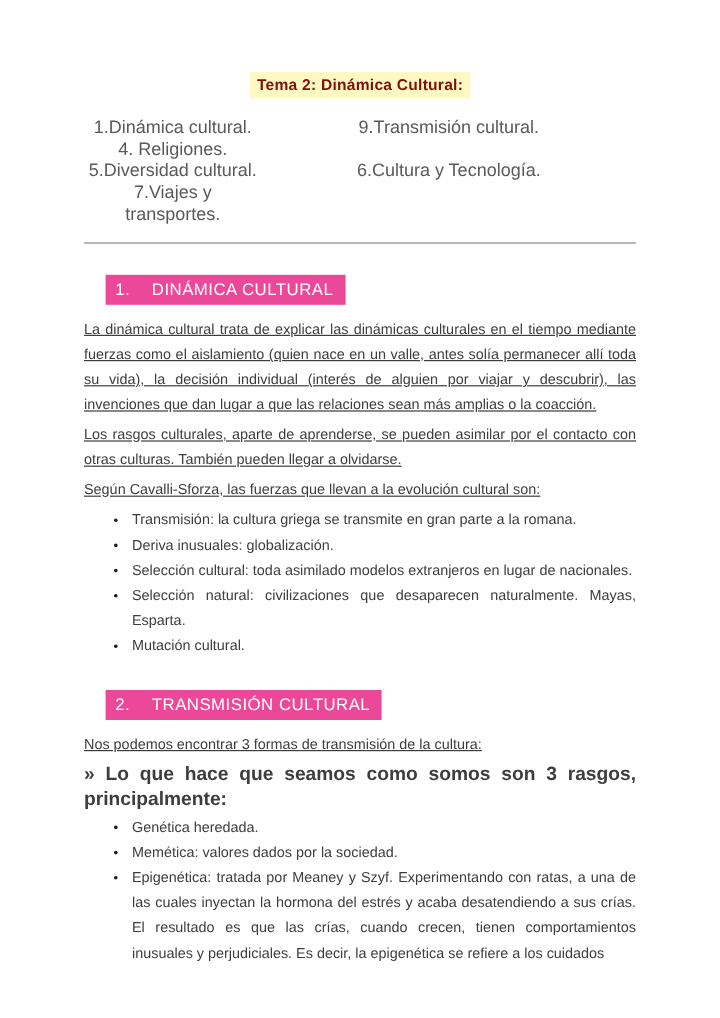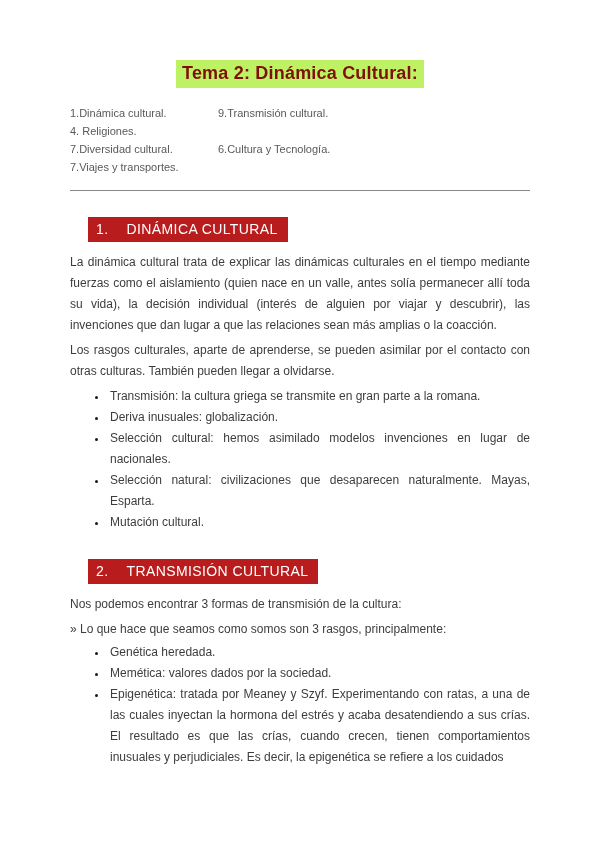--- a/index.html
+++ b/index.html
@@ -21,134 +21,138 @@
     width: 600px;
   }
 
   
   .title-wrap {
     text-align: center;
     margin-bottom: 16px;
   }
   .title-highlight {
     display: inline-block;
-    background: #bef264;
+    background: #fef9c3;
     color: #7e100a;
-    font-size: 18px;
+    font-size: 13px;
     font-weight: 700;
     padding: 3px 6px 4px 6px;
     letter-spacing: 0.2px;
   }
 
   
   .index {
-    font-size: 11px;
+    font-size: 15px;
     color: #595959;
     line-height: 18px;
+    text-align: center;
   }
   .index-row {
     display: grid;
     grid-template-columns: 148px 1fr;
   }
 
   
   .divider {
     border: none;
     border-top: 1px solid #8a8a8a;
     margin: 14px 0 0 0;
   }
 
   
   .section-heading {
     display: inline-block;
-    background: #b91c1c;
+    background: #ec4899;
     color: #ffffff;
     font-size: 14px;
     font-weight: 400;
     padding: 4px 10px 5px 8px;
     letter-spacing: 0.4px;
     margin: 0 0 10px 18px;
   }
   .section-heading .num {
     display: inline-block;
     margin-right: 18px;
   }
   .heading1-block { margin-top: 26px; }
   .heading2-block { margin-top: 26px; }
 
   
   .para {
     font-size: 12px;
     line-height: 21px;
     text-align: justify;
     margin: 0 0 4px 0;
+    text-decoration: underline;
   }
   ul.bullets {
     margin: 2px 0 6px 0;
     padding-left: 38px;
     list-style: disc;
   }
   ul.bullets li {
     font-size: 12px;
     line-height: 21px;
     text-align: justify;
     padding-left: 2px;
   }
   ul.bullets li::marker {
     color: #1a1a1a;
     font-size: 11px;
   }
   .note {
-    font-size: 12px;
+    font-size: 16px;
     line-height: 21px;
     text-align: justify;
     margin: 2px 0 2px 0;
+    font-weight: bold;
   }
 </style>
 </head>
 <body>
 
 <div class="page">
 
   <div class="title-wrap">
     <span class="title-highlight">Tema 2: Dinámica Cultural:</span>
   </div>
 
   <div class="index">
     <div class="index-row">
       <span>1.Dinámica cultural.</span>
       <span>9.Transmisión cultural.</span>
     </div>
     <div class="index-row">
       <span>4. Religiones.</span>
     </div>
     <div class="index-row">
-      <span>7.Diversidad cultural.</span>
+      <span>5.Diversidad cultural.</span>
       <span>6.Cultura y Tecnología.</span>
     </div>
     <div class="index-row">
       <span>7.Viajes y transportes.</span>
       <span></span>
     </div>
   </div>
 
   <hr class="divider">
 
   <div class="heading1-block">
     <div class="section-heading">
       <span class="num">1.</span><span>DINÁMICA CULTURAL</span>
     </div>
 
     <p class="para">La dinámica cultural trata de explicar las dinámicas culturales en el tiempo mediante fuerzas como el aislamiento (quien nace en un valle, antes solía permanecer allí toda su vida), la decisión individual (interés de alguien por viajar y descubrir), las invenciones que dan lugar a que las relaciones sean más amplias o la coacción.</p>
     <p class="para">Los rasgos culturales, aparte de aprenderse, se pueden asimilar por el contacto con otras culturas. También pueden llegar a olvidarse.</p>
+    <p class="para">Según Cavalli-Sforza, las fuerzas que llevan a la evolución cultural son:</p>
 
     <ul class="bullets">
       <li>Transmisión: la cultura griega se transmite en gran parte a la romana.</li>
       <li>Deriva inusuales: globalización.</li>
-      <li>Selección cultural: hemos asimilado modelos invenciones en lugar de nacionales.</li>
+      <li>Selección cultural: toda asimilado modelos extranjeros en lugar de nacionales.</li>
       <li>Selección natural: civilizaciones que desaparecen naturalmente. Mayas, Esparta.</li>
       <li>Mutación cultural.</li>
     </ul>
   </div>
 
   <div class="heading2-block">
     <div class="section-heading">
       <span class="num">2.</span><span>TRANSMISIÓN CULTURAL</span>
     </div>
 

